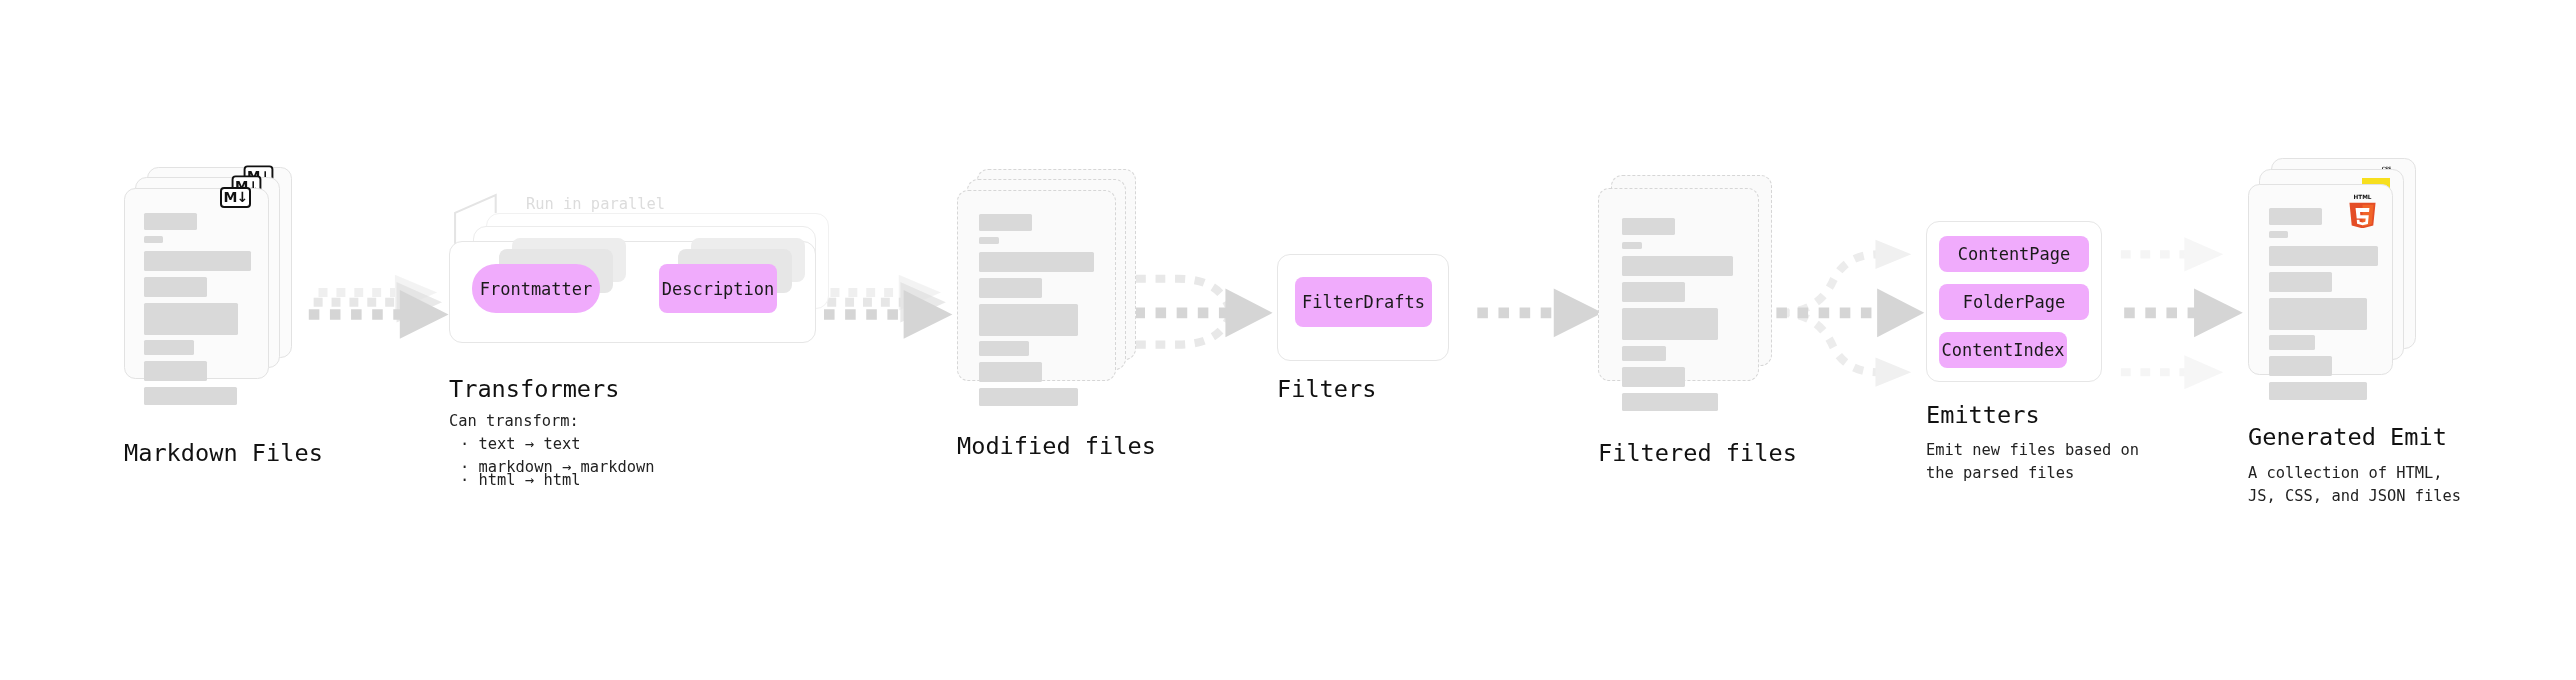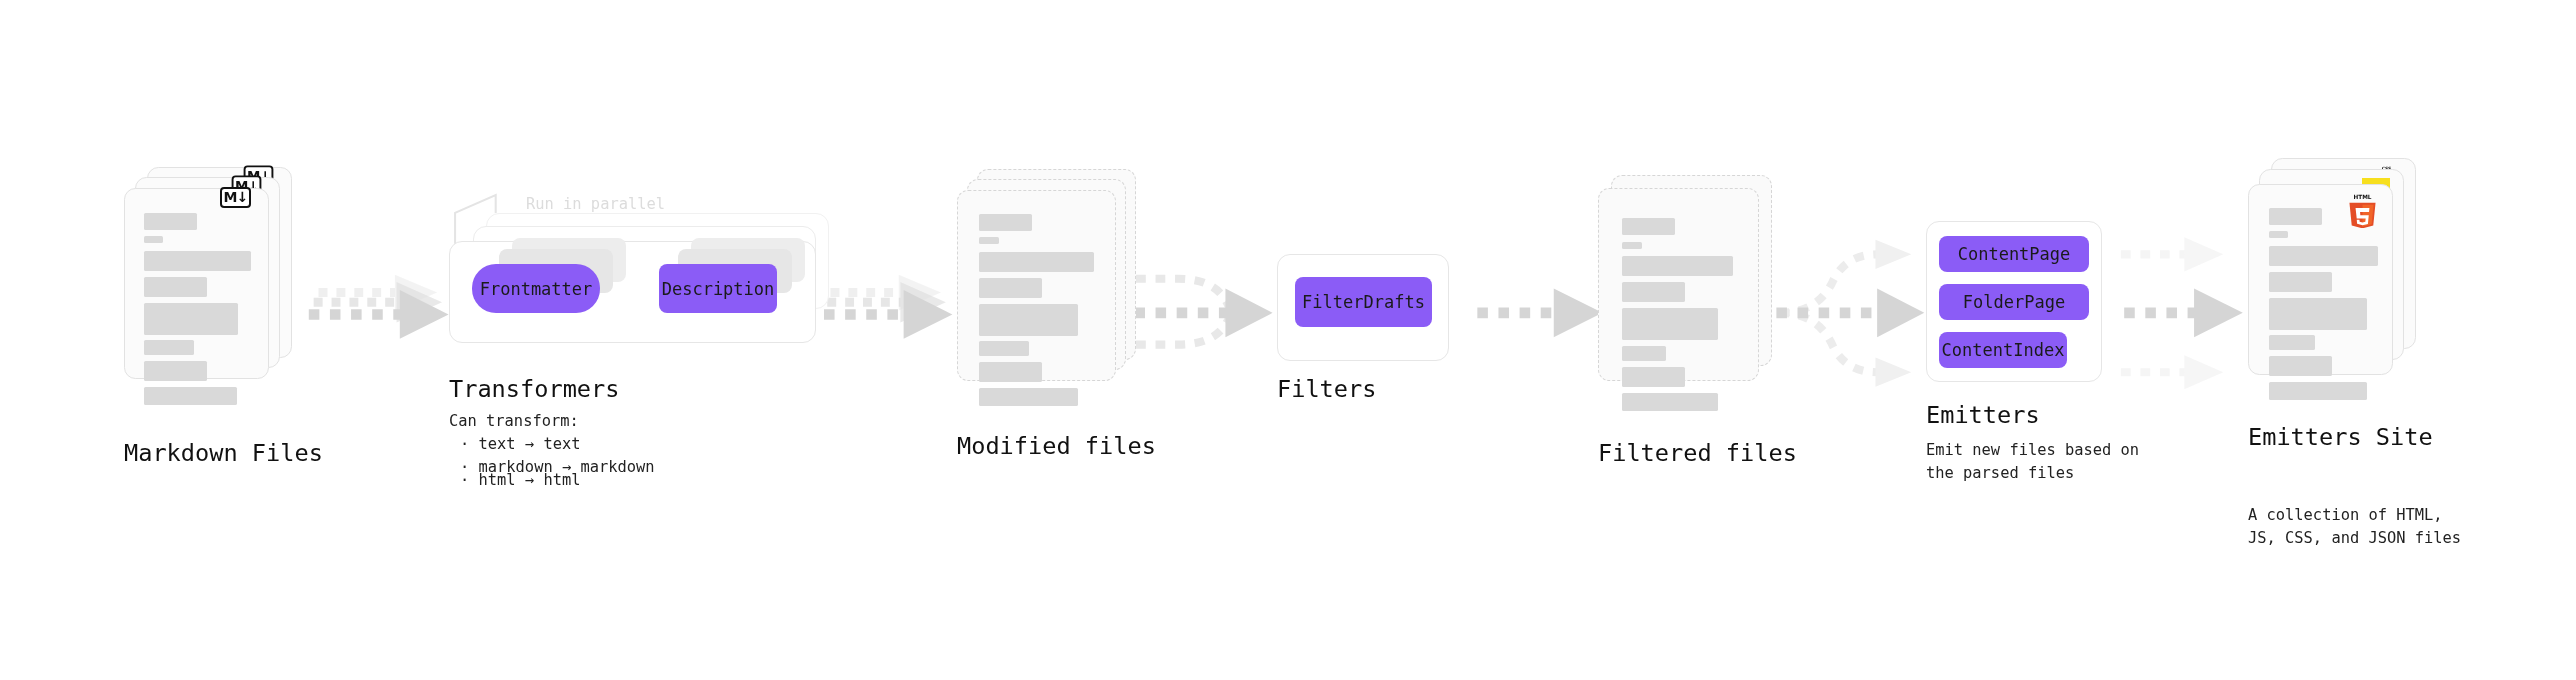--- a/index.html
+++ b/index.html
@@ -79,21 +79,21 @@
   
   .groupbox {
     position: absolute;
     border: 1.6px solid #e6e6e6;
     border-radius: 13px;
     background: #ffffff;
     box-sizing: border-box;
   }
   .chip {
     position: absolute;
-    background: #8b5cf6;
+    background: #f0abfc;
     border-radius: 8.1px;
     display: flex;
     align-items: center;
     justify-content: center;
     font-family: "DejaVu Sans Mono", "Liberation Mono", monospace;
     font-size: 17px;
     color: #1a1a1a;
     box-sizing: border-box;
     white-space: nowrap;
   }
@@ -355,18 +355,18 @@
       <div class="bar" style="left:19.5px; top:197px; width:98px; height:18px;"></div>
     </div>
 
     <svg class="html5-badge" style="left:99px; top:34px;" viewBox="0 0 38 44">
       <text x="19" y="9" text-anchor="middle" font-family="DejaVu Sans, sans-serif" font-size="7" font-weight="bold" fill="#111">HTML</text>
       <polygon points="3,13 35,13 32.2,41 19,44.5 5.8,41" fill="#e44d26"></polygon>
       <polygon points="19,15.5 32.6,15.5 30.2,39.4 19,42.5" fill="#f16529"></polygon>
       <path d="M10.5,19.5 h17 l-0.5,5 h-11 l0.35,4 h10.3 l-1,10.8 L19,40.8 l-6.6,-1.9 l-0.45,-5 h3.3 l0.23,2.6 L19,37.3 l3.5,-0.8 l0.37,-4.1 H11.9 Z" fill="#ffffff"></path>
     </svg>
   </div>
-  <div class="title" style="left:2248px; top:423px;">Emitters Site</div>
-  <div class="caption" style="left:2248px; top:462px;margin-top:42px;">A collection of HTML,
+  <div class="title" style="left:2248px; top:423px;">Generated Emit</div>
+  <div class="caption" style="left:2248px; top:462px;">A collection of HTML,
 JS, CSS, and JSON files</div>
 
 </div>
 
 
 </body></html>

